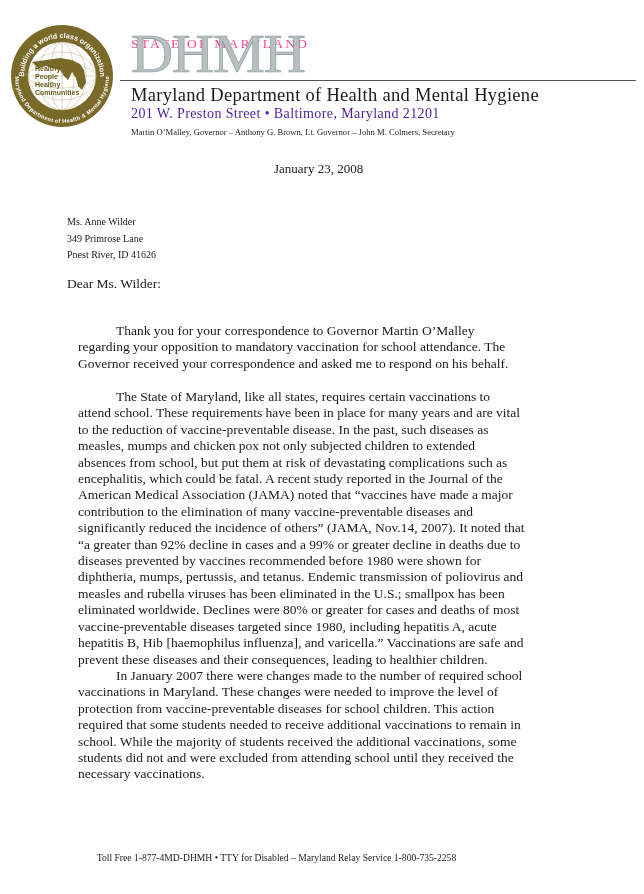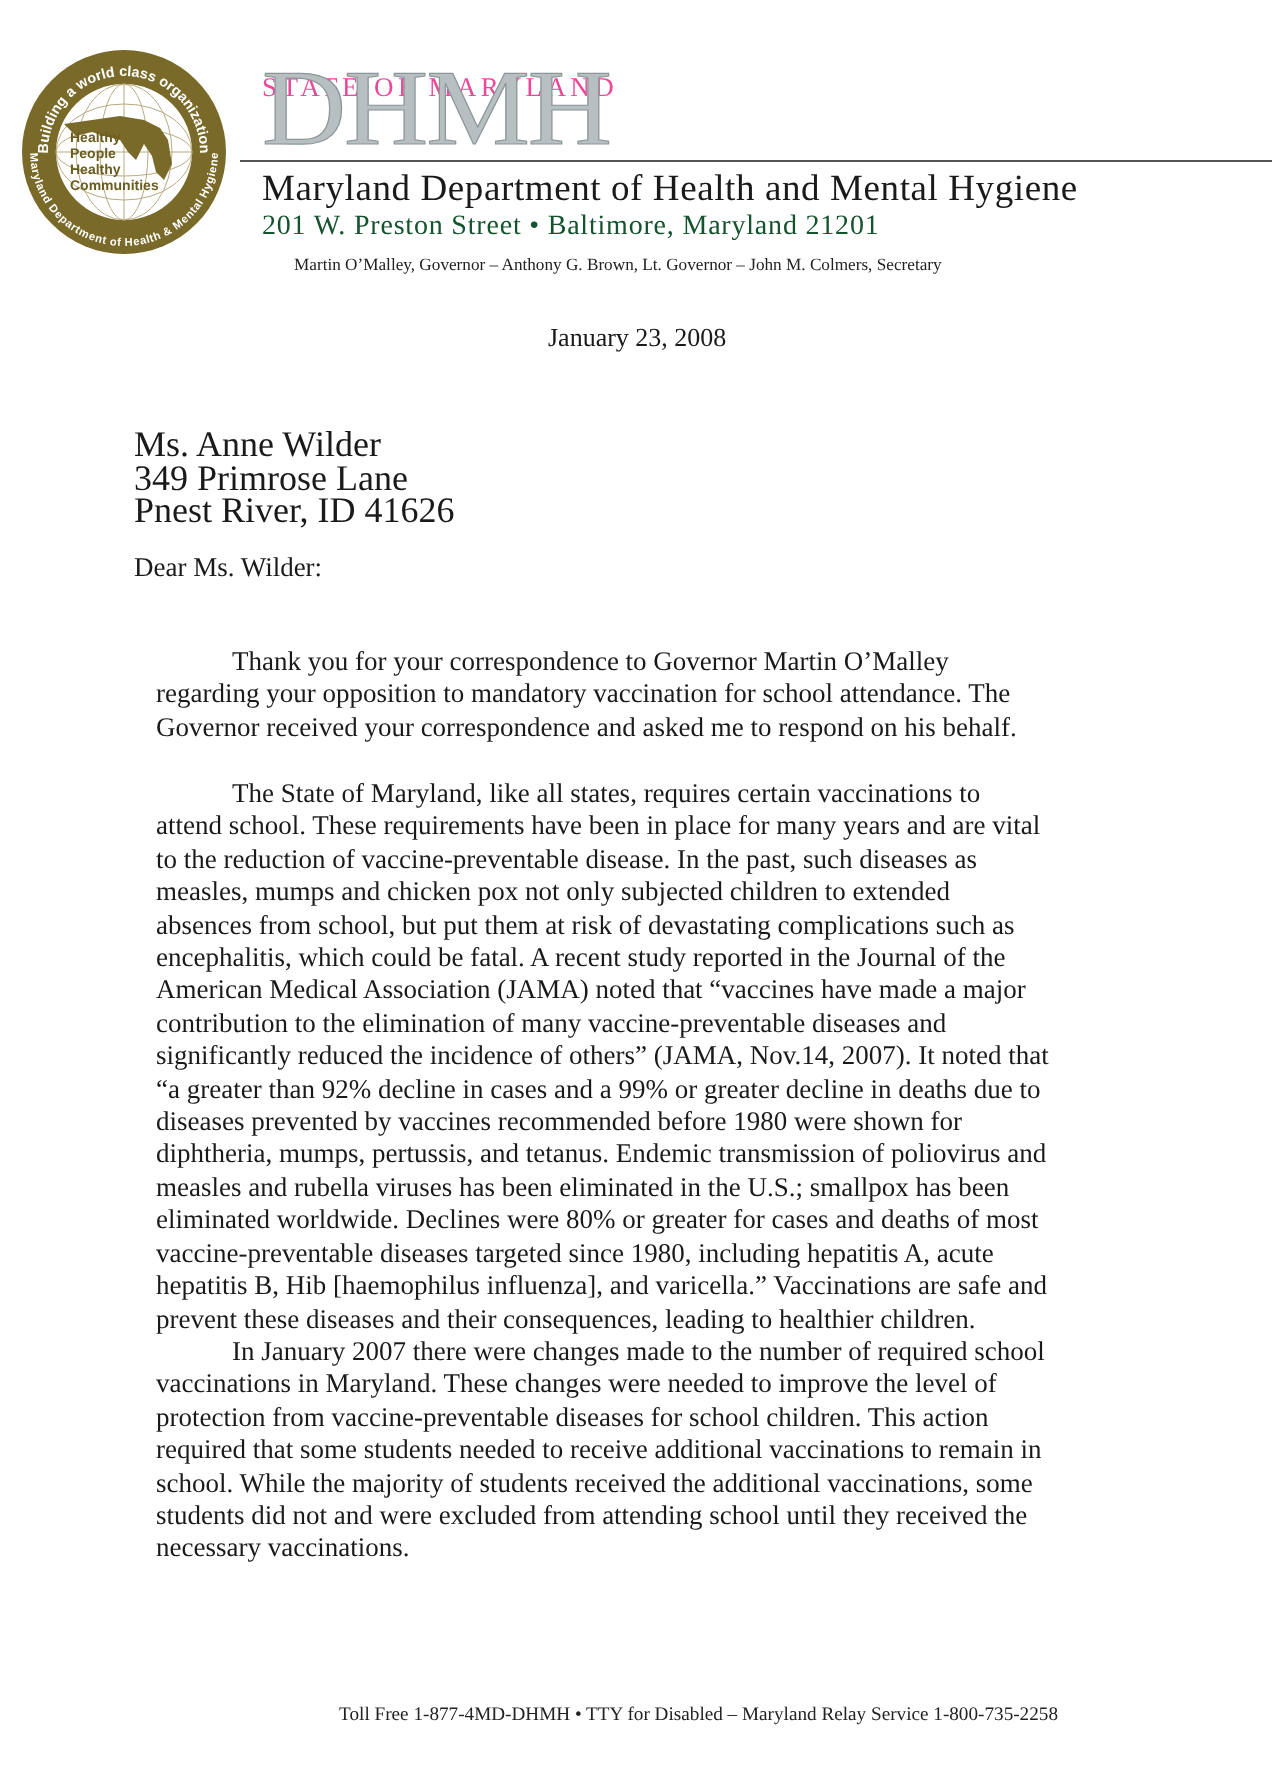--- a/index.html
+++ b/index.html
@@ -66,43 +66,42 @@
       letter-spacing: 0.3px;
       color: #1a1a1a;
       white-space: nowrap;
     }
     .dept-address {
       position: absolute;
       left: 131px;
       top: 106px;
       font-size: 14px;
       letter-spacing: 0.4px;
-      color: #14532d;
+      color: #4c1d95;
       white-space: nowrap;
     }
     .officials {
       position: absolute;
       left: 131px;
       top: 127px;
       font-size: 8.6px;
       color: #222;
       white-space: nowrap;
-      margin-left: 16px;
     }
     .date {
       position: absolute;
       left: 274px;
       top: 161px;
       font-size: 13px;
     }
     .recipient {
       position: absolute;
       left: 67px;
       top: 214px;
-      font-size: 18px;
+      font-size: 10px;
       line-height: 16.5px;
     }
     .recipient div { white-space: nowrap; }
     .salutation {
       position: absolute;
       left: 67px;
       top: 276px;
       font-size: 13.5px;
     }
     .body-text {
@@ -115,23 +114,23 @@
     .body-text p {
       margin: 11px;
       text-indent: 38px;
       text-align: left;
     }
     .p1 { top: 312px; }
     .p2 { top: 378px; }
     .p3 { top: 657px; }
     .footer {
       position: absolute;
-      left: 0;
+      left: 12px;
       width: 529px;
-      text-align: right;
+      text-align: center;
       top: 852px;
       font-size: 9.6px;
       line-height: 12.5px;
       color: #222;
     }
     .footer .web-label { font-style: italic; }
   </style>
 </head>
 <body>
 

